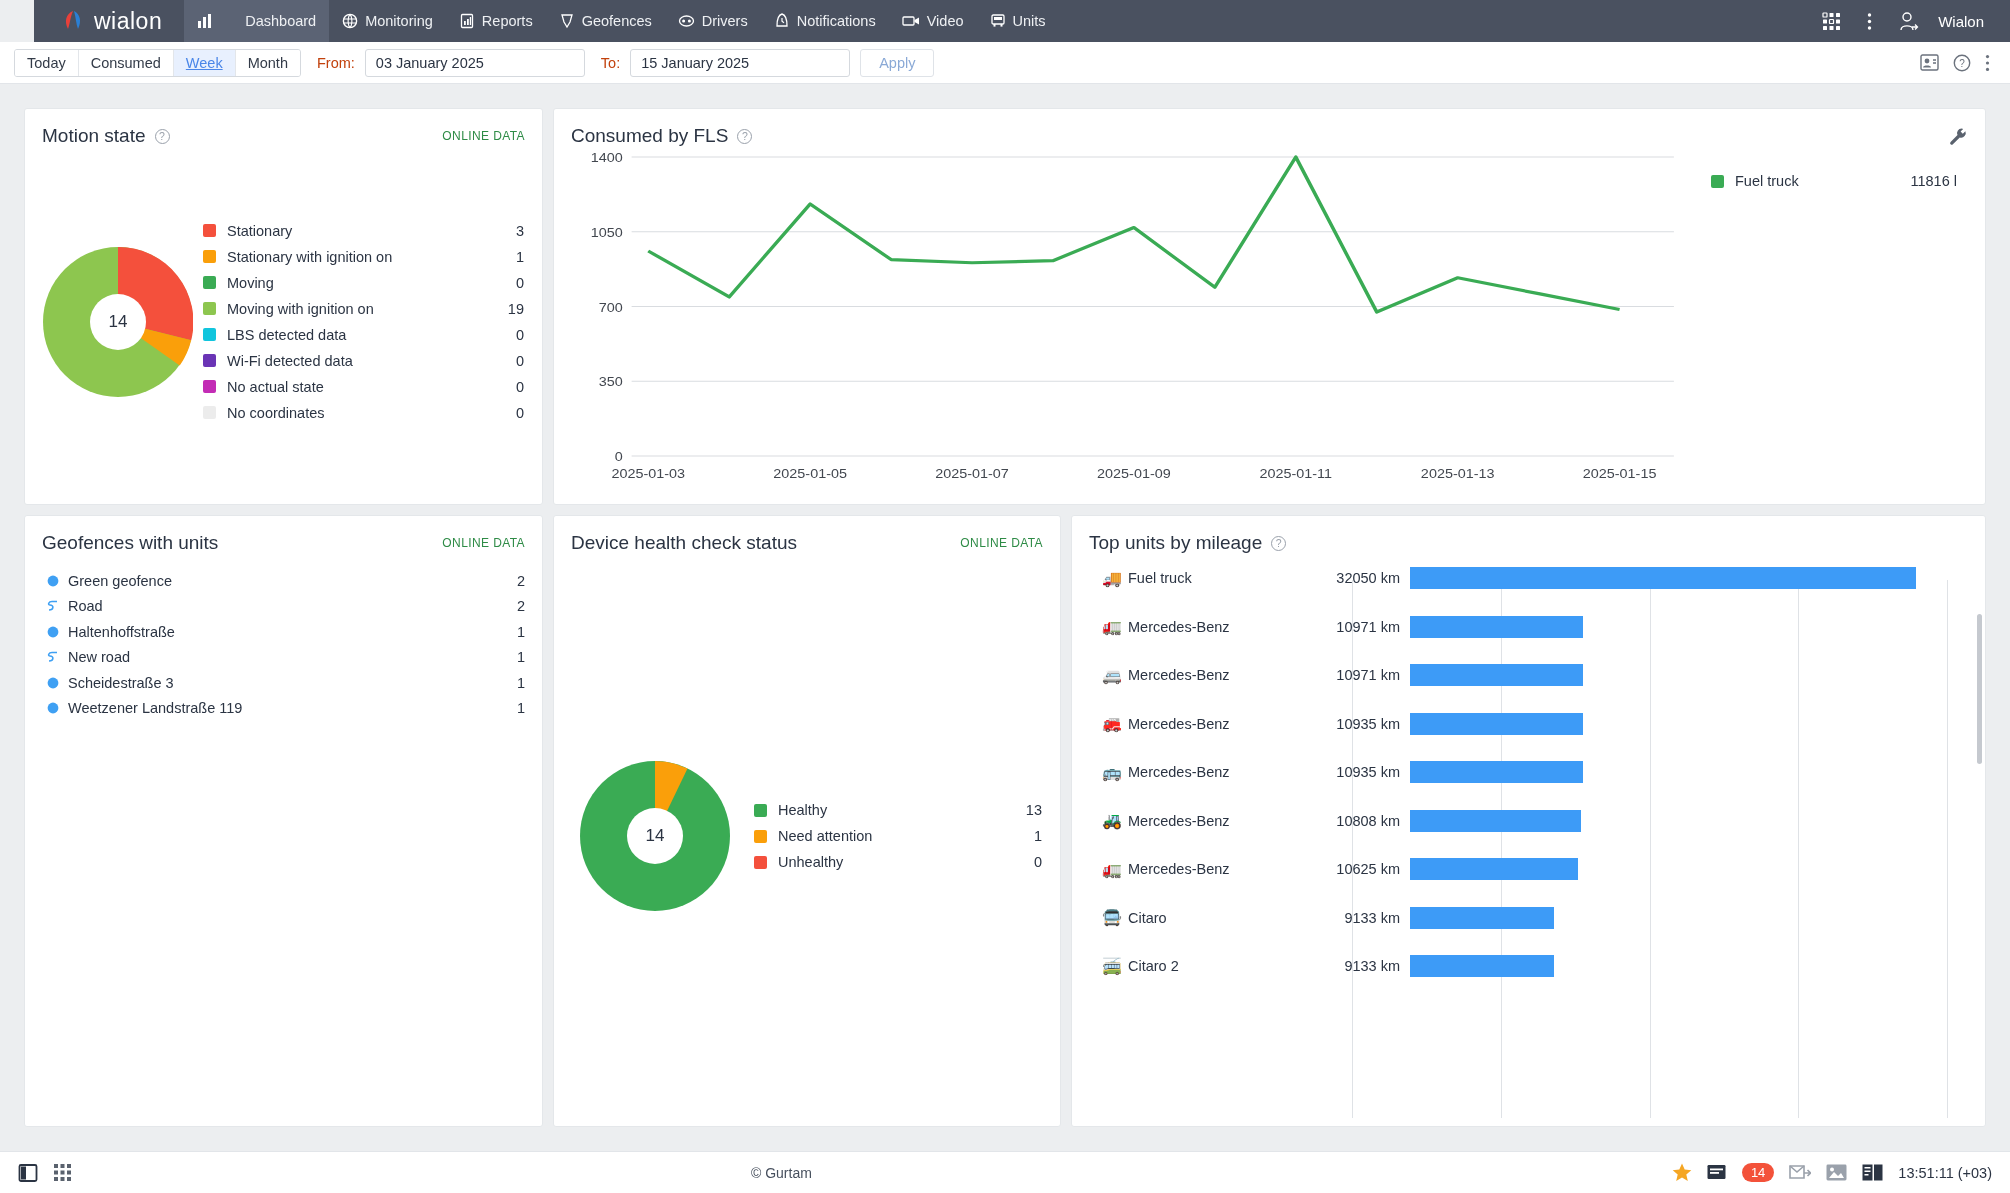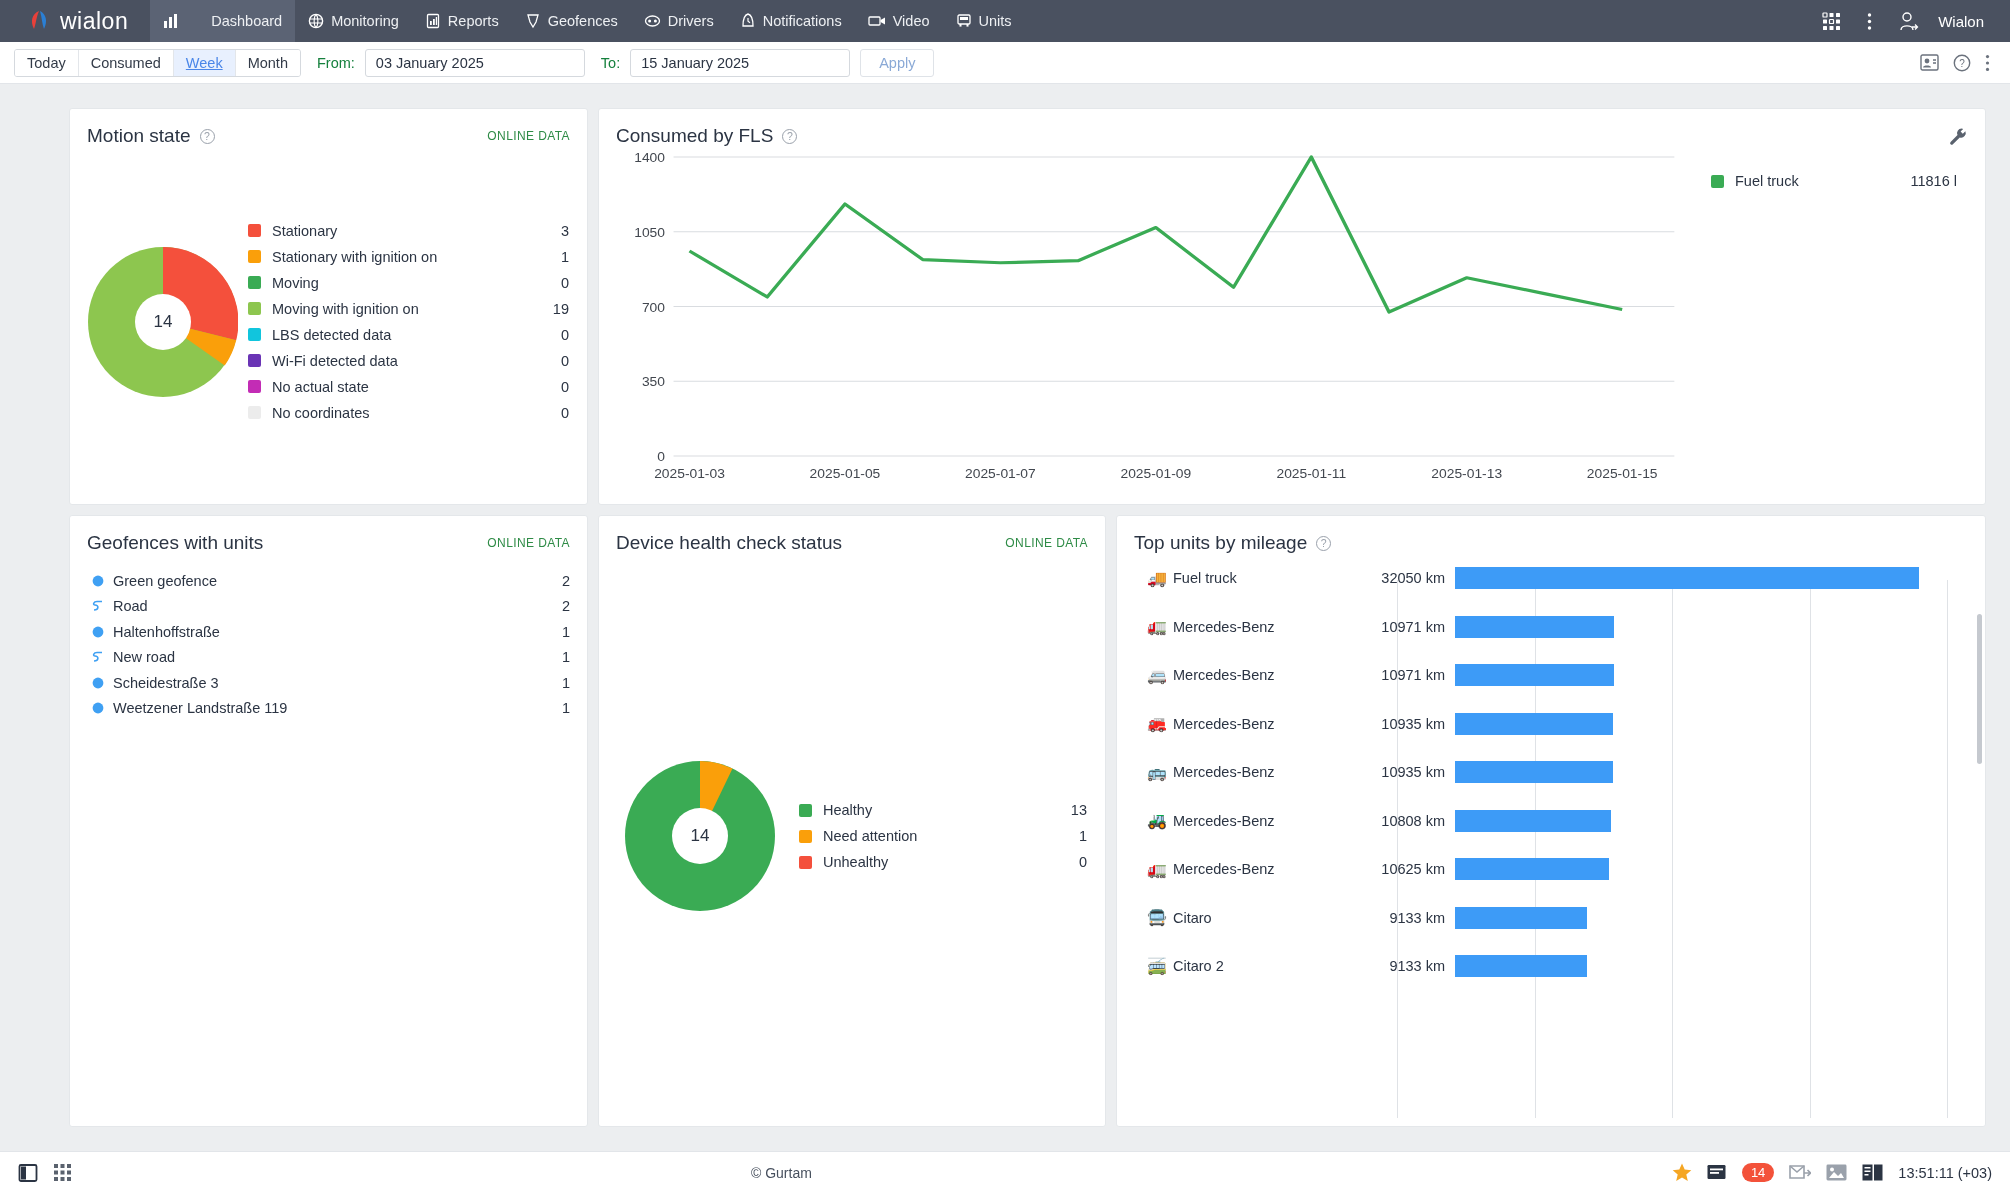--- a/index.html
+++ b/index.html
@@ -7,21 +7,21 @@
     width: 2010px; height: 1193px;
     font-family: "Liberation Sans", sans-serif;
     background: #eceef0;
     overflow: hidden;
   }
   body { display: flex; flex-direction: column; }
 
   
   .topnav {
     height: 42px; background: #4a5160; color: #fff;
-    display: flex; align-items: stretch; flex: 0 0 42px;
+    display: flex; align-items: stretch; flex: 0 0 42px; margin-left: 34px;
   }
   .brand {
     display: flex; align-items: center; gap: 8px;
     padding: 0 22px 0 26px;
   }
   .brand-mark { width: 26px; height: 26px; position: relative; }
   .brand-text { font-size: 23px; letter-spacing: .5px; font-weight: 400; }
   .navitems { display: flex; align-items: stretch; }
   .navitem {
     display: flex; align-items: center; gap: 7px;
@@ -42,40 +42,39 @@
     display: flex; align-items: center; padding: 0 14px; gap: 10px;
   }
   .segmented { display: flex; border: 1px solid #d5d9de; border-radius: 3px; overflow: hidden; height: 28px; }
   .seg {
     padding: 0 12px; display: flex; align-items: center;
     font-size: 14.5px; color: #333b48; cursor: pointer; background: #fff;
     border-right: 1px solid #e3e6ea;
   }
   .seg:last-child { border-right: none; text-align: right; }
   .seg.active { background: #e8f0fe; color: #4a86e8; text-decoration: underline; }
-  .lbl { font-size: 14.5px; color: #15803d; margin-left: 6px; }
+  .lbl { font-size: 14.5px; color: #c2410c; margin-left: 6px; }
   .datefield {
     height: 28px; width: 220px; border: 1px solid #d5d9de; border-radius: 3px;
     padding: 0 10px; font-size: 14.5px; color: #2b3443; font-family: inherit;
     background: #fff;
   }
   .apply-btn {
     height: 28px; padding: 0 18px; font-size: 14.5px; color: #8aa9d6;
     background: #fff; border: 1px solid #dfe3e8; border-radius: 3px; cursor: pointer;
     font-family: inherit;
   }
   .toolbar-right { margin-left: auto; display: flex; align-items: center; gap: 14px; padding-right: 6px; }
 
   
   .board {
     flex: 1; padding: 24px; display: grid; gap: 10px;
     grid-template-columns: 519px 1fr;
     grid-template-rows: 397px 1fr;
     overflow: hidden;
-    margin-left: 45px;
   }
   .card {
     background: #fff; border: 1px solid #e4e7ea; border-radius: 3px;
     position: relative; overflow: hidden;
   }
   .card-head {
     display: flex; align-items: center; padding: 16px 17px 0 17px;
   }
   .card-title { font-size: 19px; color: #2b3443; font-weight: 400; }
   .help-icon {

